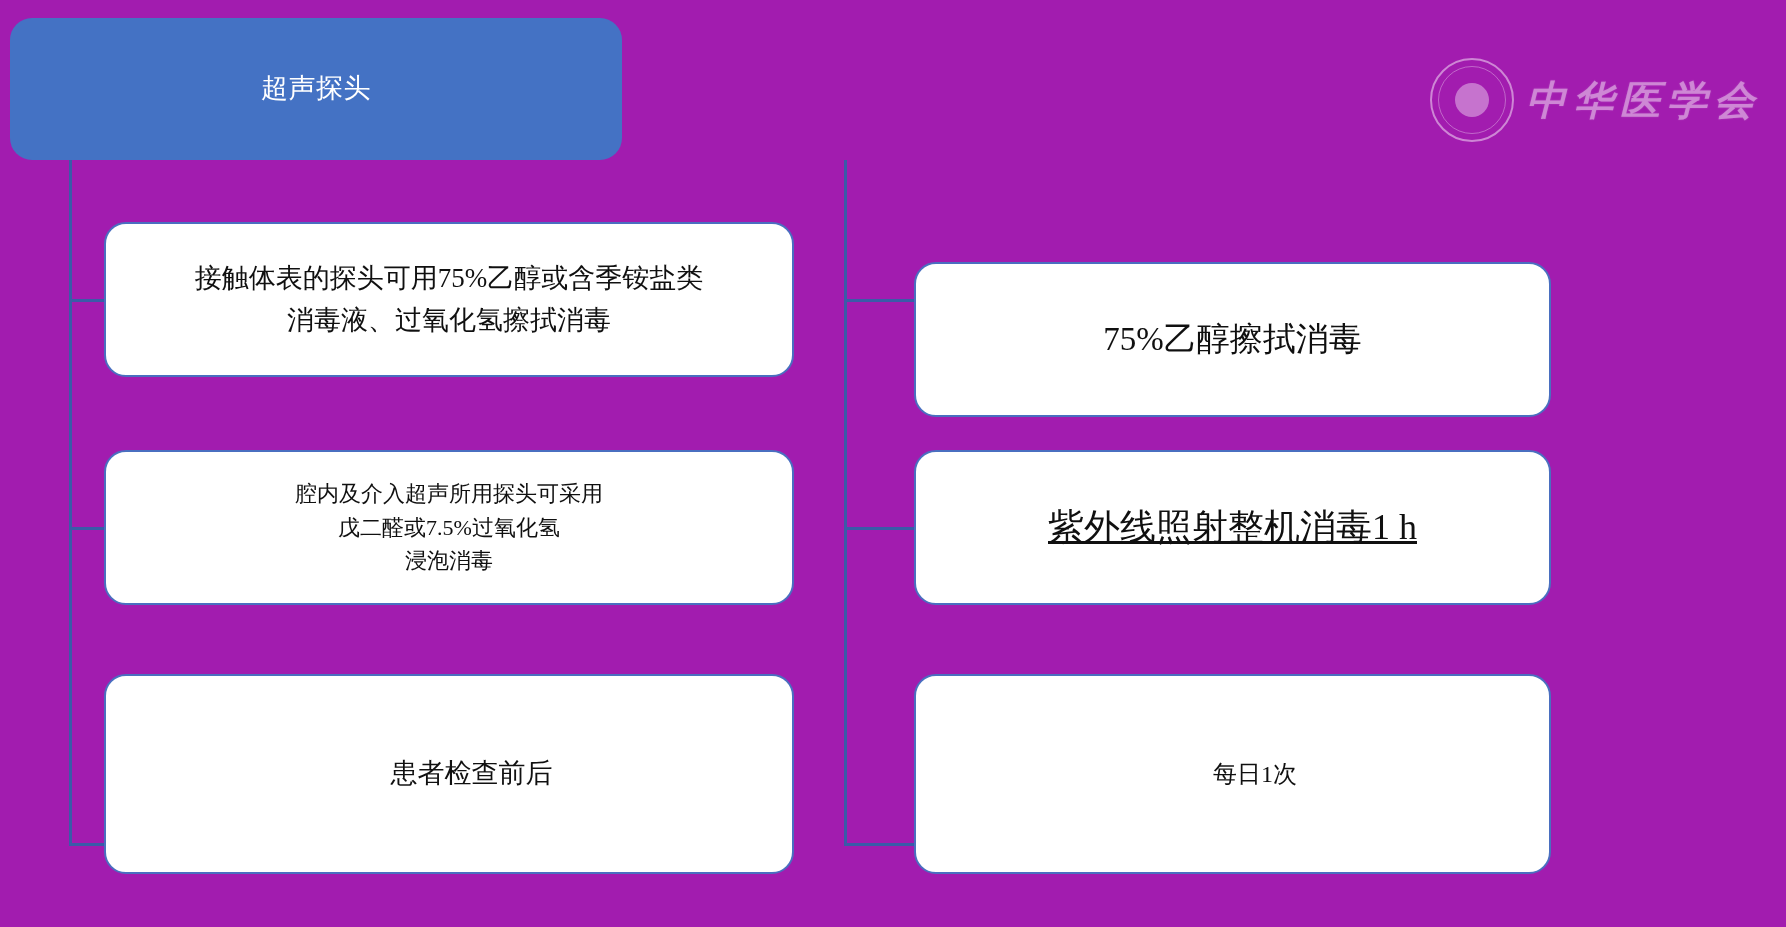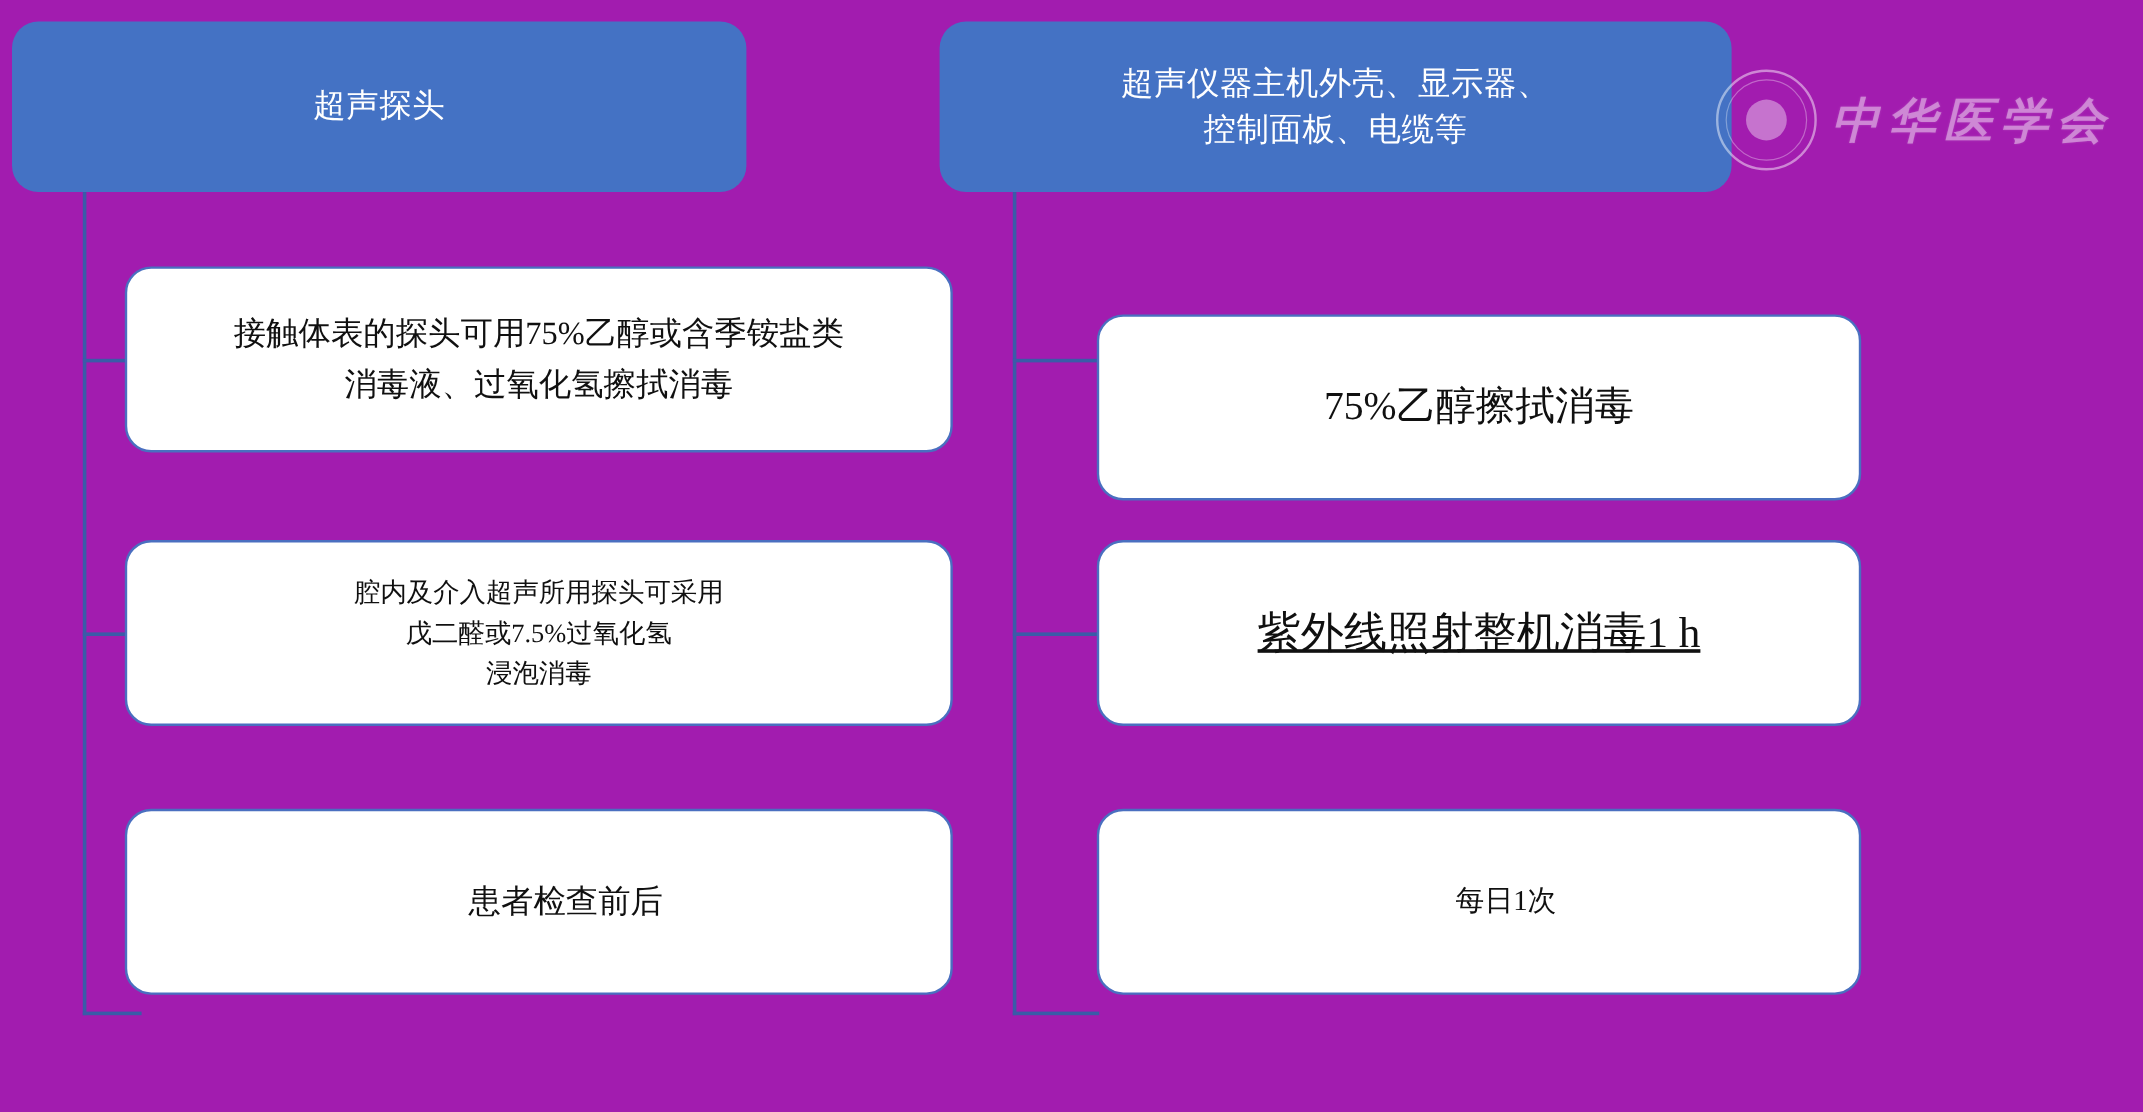--- a/index.html
+++ b/index.html
@@ -62,21 +62,21 @@
   .content-box .ctext {
     display: block;
     white-space: pre-line;
   }
 
   .col-left  { left: 104px; width: 690px; }
   .col-right { left: 914px; width: 637px; }
 
   .row1 { top: 222px;  height: 155px; }
   .row2 { top: 450px;  height: 155px; }
-  .row3 { top: 674px;  height: 155px; padding-left: 45px; }
+  .row3 { top: 674px;  height: 200px; padding-left: 45px; }
 
   #box-l1 { font-size: 27px; }
   #box-l2 { font-size: 22px; }
   #box-l3 { font-size: 27px; }
   #box-r1 { font-size: 33px; margin-top: 40px; }
   #box-r2 { font-size: 36px; text-decoration: underline; }
   #box-r3 { font-size: 24px; justify-content: center; }
 
   
   .conn-v {
@@ -161,24 +161,20 @@
 
   <div class="conn-v" id="trunk-right"></div>
   <div class="conn-h" id="branch-r1"></div>
   <div class="conn-h" id="branch-r2"></div>
   <div class="conn-h" id="branch-r3"></div>
 
   <div class="header-box" id="header-left">
     <span class="htext">超声探头</span>
   </div>
 
-  <div class="header-box" id="header-right">
-    <span class="htext">超声仪器主机外壳、显示器、
-控制面板、电缆等</span>
-  </div>
 
   <div class="content-box col-left row1" id="box-l1">
     <span class="ctext">接触体表的探头可用75%乙醇或含季铵盐类
 消毒液、过氧化氢擦拭消毒</span>
   </div>
 
   <div class="content-box col-left row2" id="box-l2">
     <span class="ctext">腔内及介入超声所用探头可采用
 戊二醛或7.5%过氧化氢
 浸泡消毒</span>

